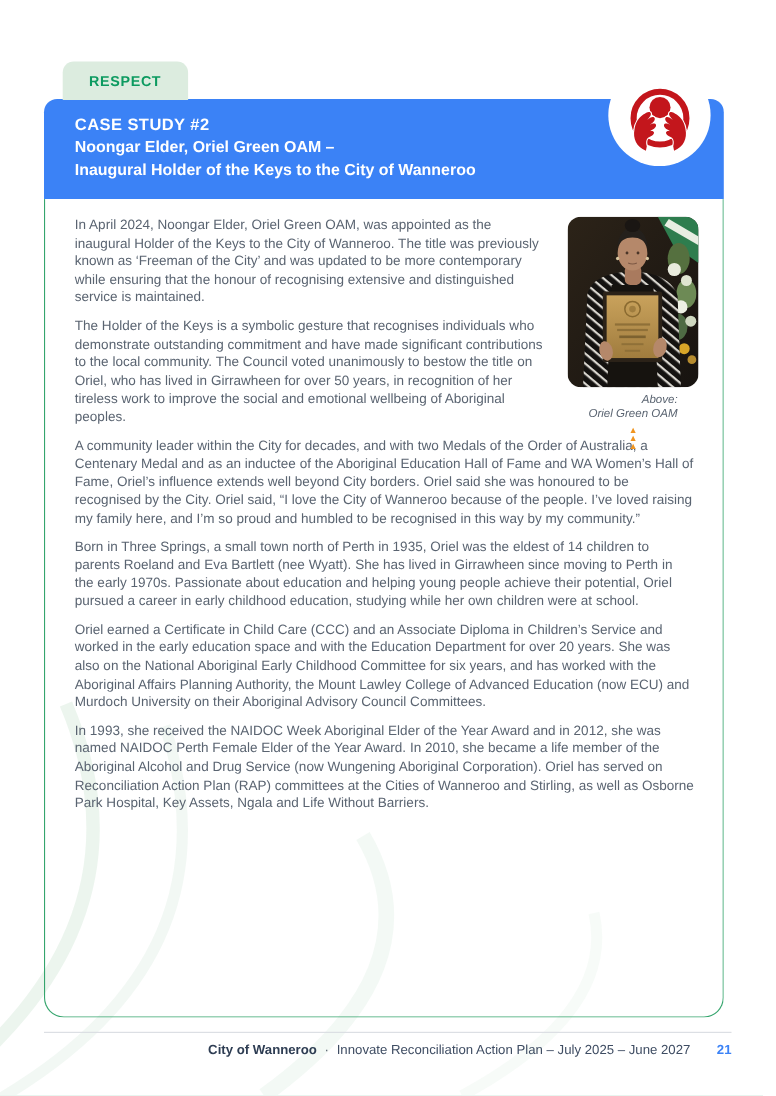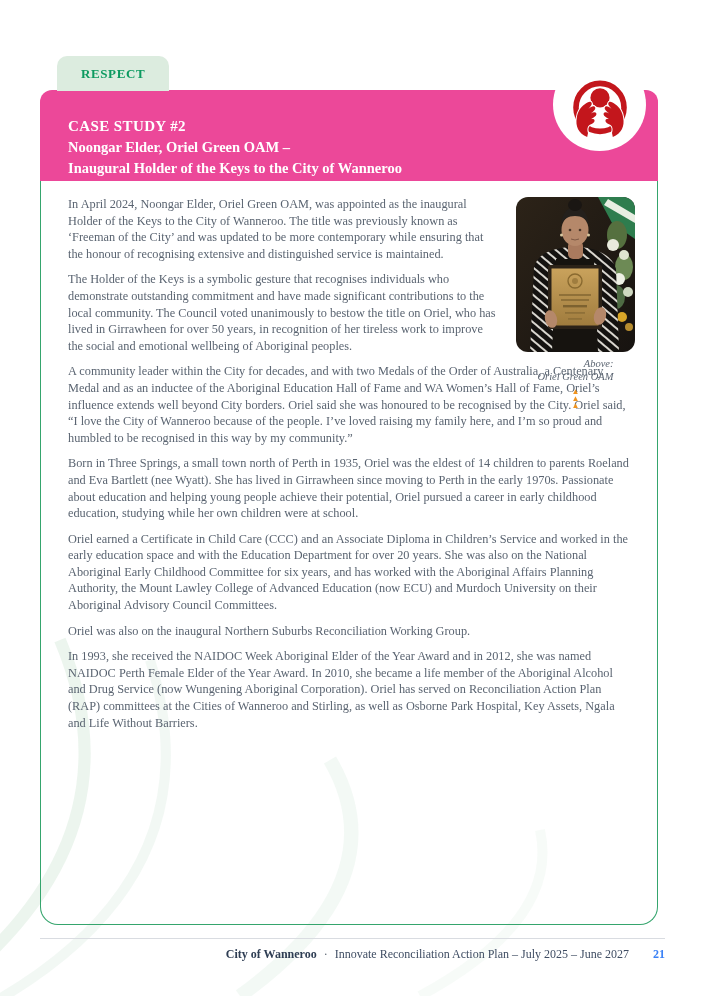--- a/index.html
+++ b/index.html
@@ -1,37 +1,37 @@
 <!DOCTYPE html>
 <html><head>
 <meta charset="utf-8">
 <style>
   * { margin:0; padding:0; box-sizing:border-box; }
   html,body { background:#ffffff; }
   body { font-family:"Liberation Sans", sans-serif; }
   .page {
     position:relative; width:705px; height:996px; background:#ffffff;
-    overflow:hidden; margin:0 auto;font-family:Liberation Serif, serif;
+    overflow:hidden; margin:0 auto;
   }
   
   .watermark { position:absolute; left:0; top:0; width:705px; height:996px; z-index:0; }
 
   
   .respect-badge {
     position:absolute; left:57px; top:56px; height:35px; z-index:2;
     background:#dcecdf; border-radius:10px 10px 0 0;
     display:flex; align-items:center; padding:0 24px;
     color:#0c9a60; font-weight:bold; font-size:13px; letter-spacing:.6px;
   }
 
   
   .header-box {
     position:absolute; left:40px; top:90px; width:618px; height:91px; z-index:1;
-    background:#ec4899; border-radius:12px 12px 0 0; color:#ffffff;
-    padding:26px 0 0 28px;
+    background:#3b82f6; border-radius:12px 12px 0 0; color:#ffffff;
+    padding:13px 0 0 28px;
   }
   .header-box .kicker { font-size:15px; font-weight:bold; letter-spacing:.4px; line-height:21px; }
   .header-box .title-line { font-size:14.5px; font-weight:bold; line-height:21px; }
 
   
   .logo-circle {
     position:absolute; left:553px; top:58px; width:93px; height:93px; z-index:3;
     background:#ffffff; border-radius:50%;
     display:flex; align-items:center; justify-content:center;
   }
@@ -177,21 +177,20 @@
             <span>▲</span>
         </span>
       </figcaption>
     </figure>
 
     <p class="narrow">In April 2024, Noongar Elder, Oriel Green OAM, was appointed as the inaugural Holder of the Keys to the City of Wanneroo. The title was previously known as ‘Freeman of the City’ and was updated to be more contemporary while ensuring that the honour of recognising extensive and distinguished service is maintained.</p>
     <p class="narrow">The Holder of the Keys is a symbolic gesture that recognises individuals who demonstrate outstanding commitment and have made significant contributions to the local community. The Council voted unanimously to bestow the title on Oriel, who has lived in Girrawheen for over 50 years, in recognition of her tireless work to improve the social and emotional wellbeing of Aboriginal peoples.</p>
     <p>A community leader within the City for decades, and with two Medals of the Order of Australia, a Centenary Medal and as an inductee of the Aboriginal Education Hall of Fame and WA Women’s Hall of Fame, Oriel’s influence extends well beyond City borders. Oriel said she was honoured to be recognised by the City. Oriel said, “I love the City of Wanneroo because of the people. I’ve loved raising my family here, and I’m so proud and humbled to be recognised in this way by my community.”</p>
     <p>Born in Three Springs, a small town north of Perth in 1935, Oriel was the eldest of 14 children to parents Roeland and Eva Bartlett (nee Wyatt). She has lived in Girrawheen since moving to Perth in the early 1970s. Passionate about education and helping young people achieve their potential, Oriel pursued a career in early childhood education, studying while her own children were at school.</p>
     <p>Oriel earned a Certificate in Child Care (CCC) and an Associate Diploma in Children’s Service and worked in the early education space and with the Education Department for over 20 years. She was also on the National Aboriginal Early Childhood Committee for six years, and has worked with the Aboriginal Affairs Planning Authority, the Mount Lawley College of Advanced Education (now ECU) and Murdoch University on their Aboriginal Advisory Council Committees.</p>
-    <p>Oriel was also on the inaugural Northern Suburbs Reconciliation Working Group.</p>
     <p>In 1993, she received the NAIDOC Week Aboriginal Elder of the Year Award and in 2012, she was named NAIDOC Perth Female Elder of the Year Award. In 2010, she became a life member of the Aboriginal Alcohol and Drug Service (now Wungening Aboriginal Corporation). Oriel has served on Reconciliation Action Plan (RAP) committees at the Cities of Wanneroo and Stirling, as well as Osborne Park Hospital, Key Assets, Ngala and Life Without Barriers.</p>
   </div>
 
   <div class="footer-divider"></div>
   <div class="footer-row">
     <span class="footer-text">
       <span class="footer-org">City of Wanneroo</span>
       <span class="footer-sep">·</span>
       <span class="footer-title">Innovate Reconciliation Action Plan – July 2025 – June 2027</span>
     </span>

